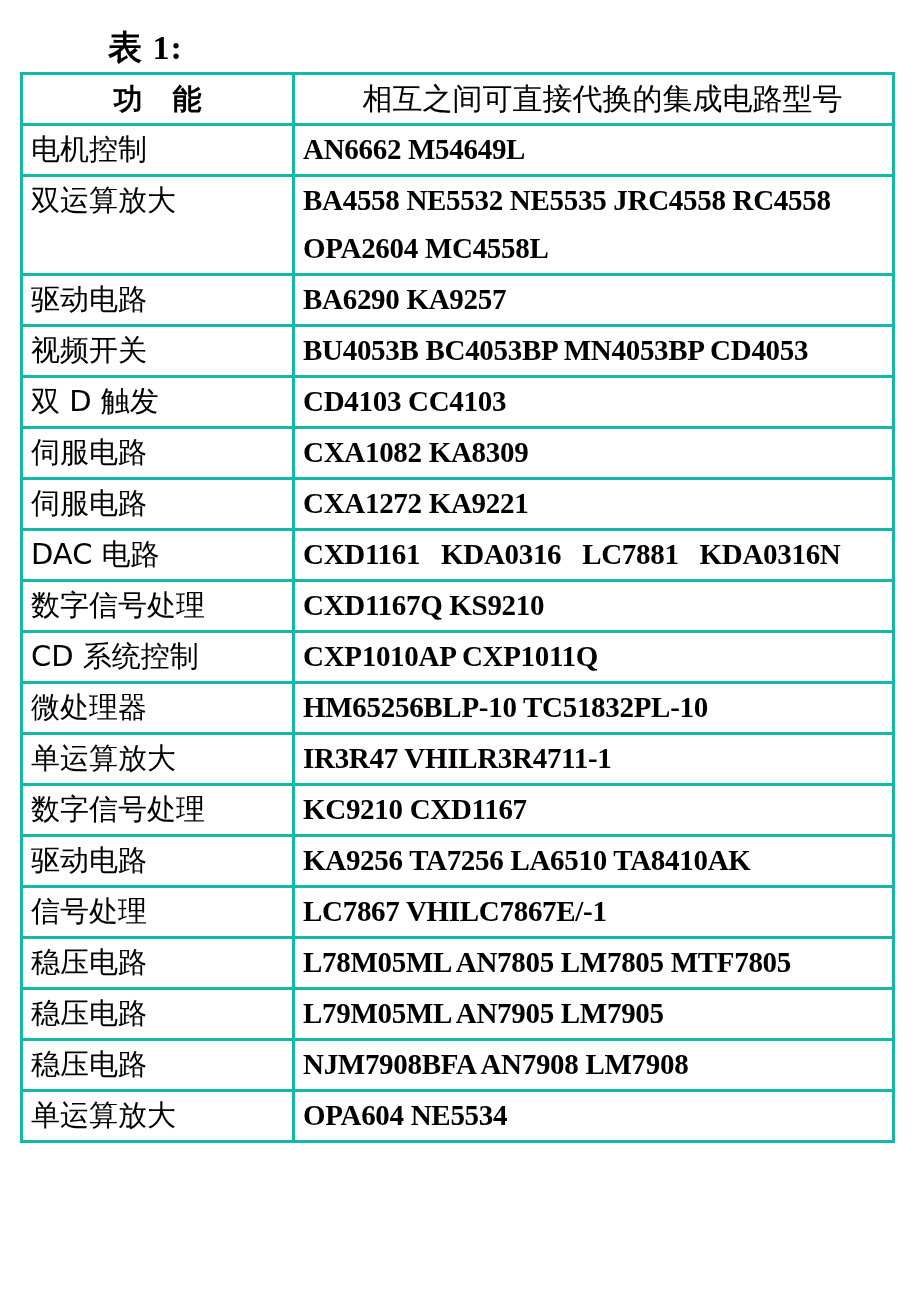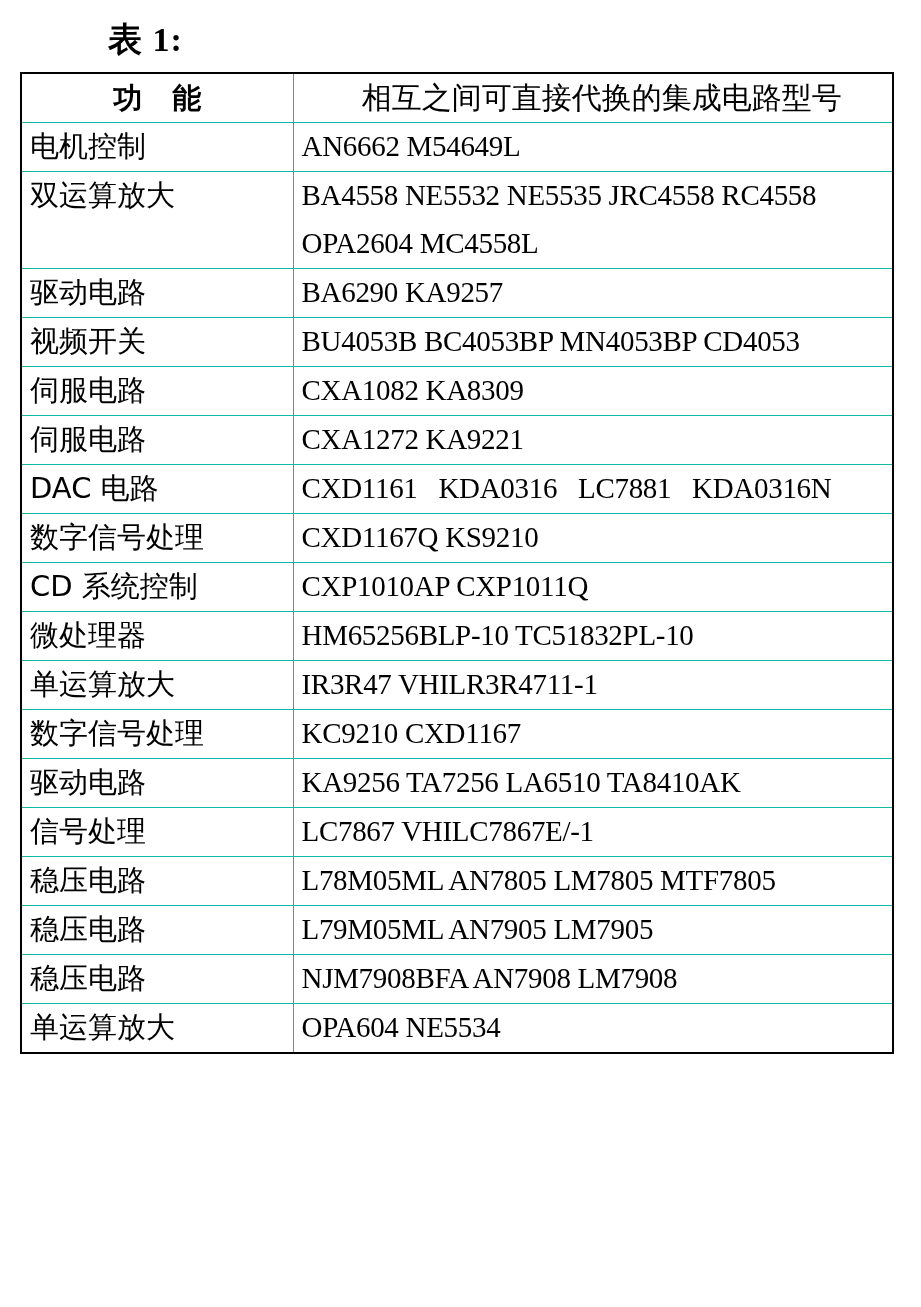--- a/index.html
+++ b/index.html
@@ -11,39 +11,39 @@
       width: 921px;
       height: 1307px;
       position: relative;
       overflow: hidden;
       font-family: "Liberation Serif", "DejaVu Serif", serif;
       color: #000;
     }
     .caption {
       position: absolute;
       left: 108px;
-      top: 20px;
+      top: 28px;
       font-size: 34px;
       font-weight: bold;
       letter-spacing: 1px;
       line-height: 40px;
     }
     table.ic-table {
       position: absolute;
       left: 20px;
       top: 72px;
       width: 872px;
       border-collapse: collapse;
       table-layout: fixed;
       border: 2.5px solid #000;
     }
     table.ic-table col.c1 { width: 272px; }
     table.ic-table col.c2 { width: 600px; }
     table.ic-table td, table.ic-table th {
-      border: 1px solid #14b8a6;
+      border: 3px solid #14b8a6;
       padding: 0 0 0 8px;
       vertical-align: top;
       font-size: 29px;
       line-height: 46px;
       white-space: nowrap;
       overflow: hidden;
     }
     table.ic-table th {
       font-weight: bold;
       height: 48px;
@@ -61,21 +61,21 @@
       font-weight: normal;
       font-size: 30px;
     }
     td.func {
       font-family: "DejaVu Sans", sans-serif;
       font-size: 27px;
       padding-left: 8px;
     }
     td.models {
       padding-left: 18px;
-      font-weight: normal;
+      font-weight: bold;
       transform-origin: left;
       letter-spacing: -0.3px;
     }
     td.models span.line {
       display: block;
       height: 48px;
       line-height: 46px;
     }
     tr.row td { height: 46px; }
     tr.row.tall td { height: 96px; }
@@ -117,20 +117,26 @@
           <span class="line">BA6290 KA9257</span>
         </td>
     </tr>
     <tr class="row">
       <td class="func">视频开关</td>
       <td class="models">
           <span class="line">BU4053B BC4053BP MN4053BP CD4053</span>
         </td>
     </tr>
     <tr class="row">
+      <td class="func">双 D 触发</td>
+      <td class="models">
+          <span class="line">CD4103 CC4103</span>
+        </td>
+    </tr>
+    <tr class="row">
       <td class="func">伺服电路</td>
       <td class="models">
           <span class="line">CXA1082 KA8309</span>
         </td>
     </tr>
     <tr class="row">
       <td class="func">伺服电路</td>
       <td class="models">
           <span class="line">CXA1272 KA9221</span>
         </td>

